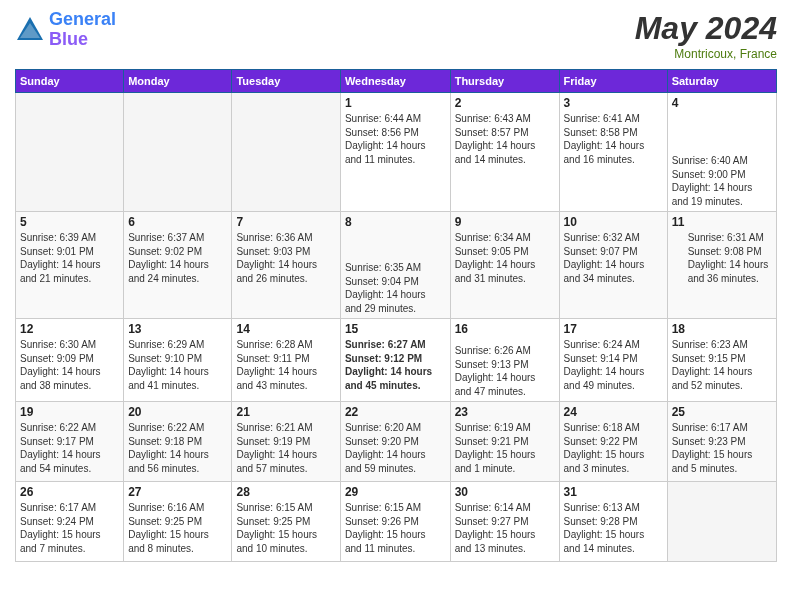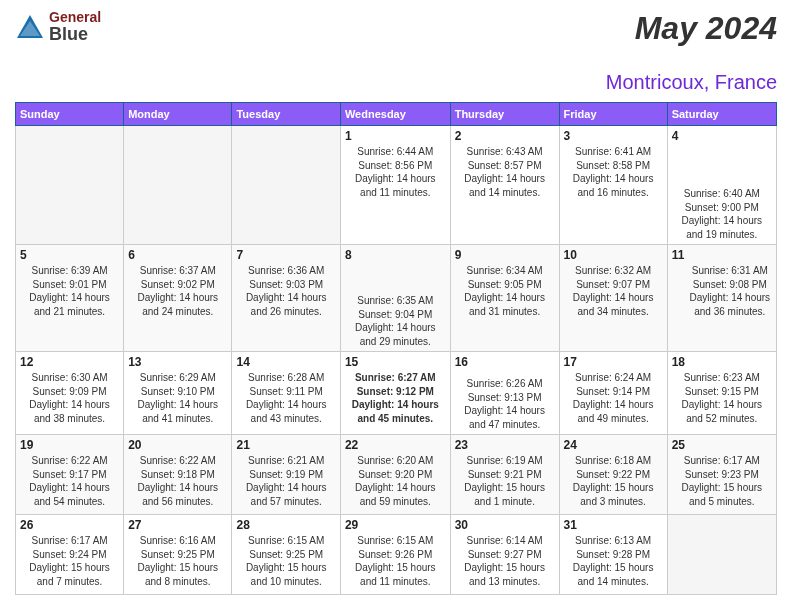--- a/index.html
+++ b/index.html
@@ -24,55 +24,54 @@
     .logo {
       display: flex;
       align-items: center;
     }
     .logo-text {
       display: flex;
       flex-direction: column;
       line-height: 1.1;
     }
     .logo-general {
-      font-size: 14px;
-      font-weight: bold;
-      color: #7f1d1d;
+      font-size: 18px;
+      font-weight: bold;
+      color: #3b82f6;
     }
     .logo-blue {
       font-size: 18px;
       font-weight: bold;
-      color: #404040;
+      color: #8b5cf6;
     }
     .logo-icon {
       width: 30px;
       height: 30px;
       margin-right: 4px;
     }
     .title-block {
       text-align: right;
     }
     .month-title {
       font-size: 32px;
       font-weight: bold;
       color: #333;
       font-style: italic;
     }
     .subtitle {
-      font-size: 20px;
-      color: #6d28d9;
-      margin-top: 24px;
+      font-size: 12px;
+      color: #4d7c0f;
     }
     .calendar {
       width: 100%;
       border-collapse: collapse;
       font-size: 10.5px;
     }
     .calendar th {
-      background: #8b5cf6;
+      background: #6d28d9;
       color: #fff;
       padding: 5px 4px;
       text-align: left;
       font-weight: bold;
       font-size: 11px;
       border: 1px solid #1a5f9a;
     }
     .calendar td {
       border: 1px solid #ccc;
       vertical-align: top;
@@ -87,21 +86,20 @@
     .day-num {
       font-weight: bold;
       font-size: 12px;
       margin-bottom: 2px;
       color: #222;
     }
     .day-info {
       color: #333;
       line-height: 1.35;
       font-size: 10px;
-      text-align: center;
     }
     .row-bg-light td {
       background: #f9f9f9;
     }
   </style>
 </head>
 <body>
 
 <div class="page">
   <div class="header">

